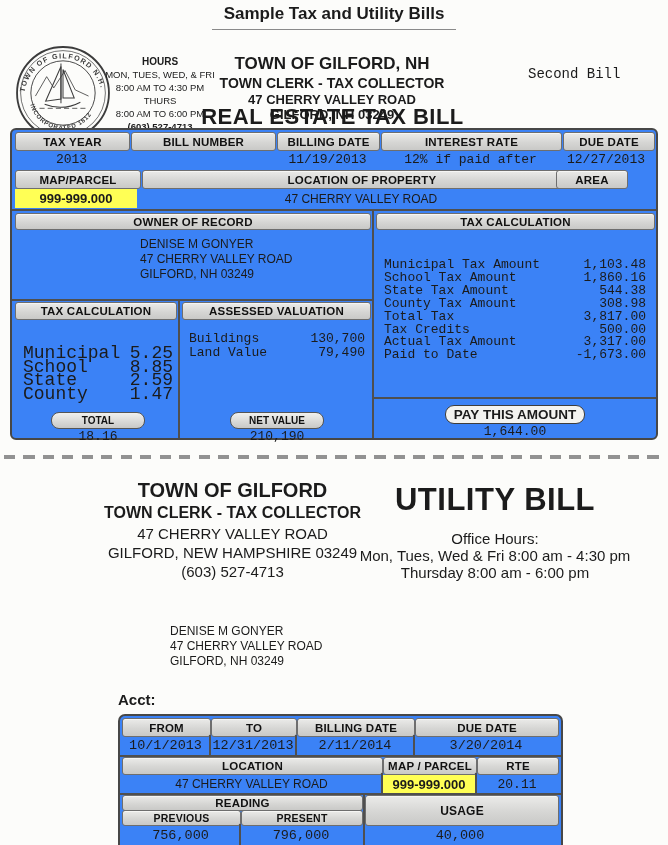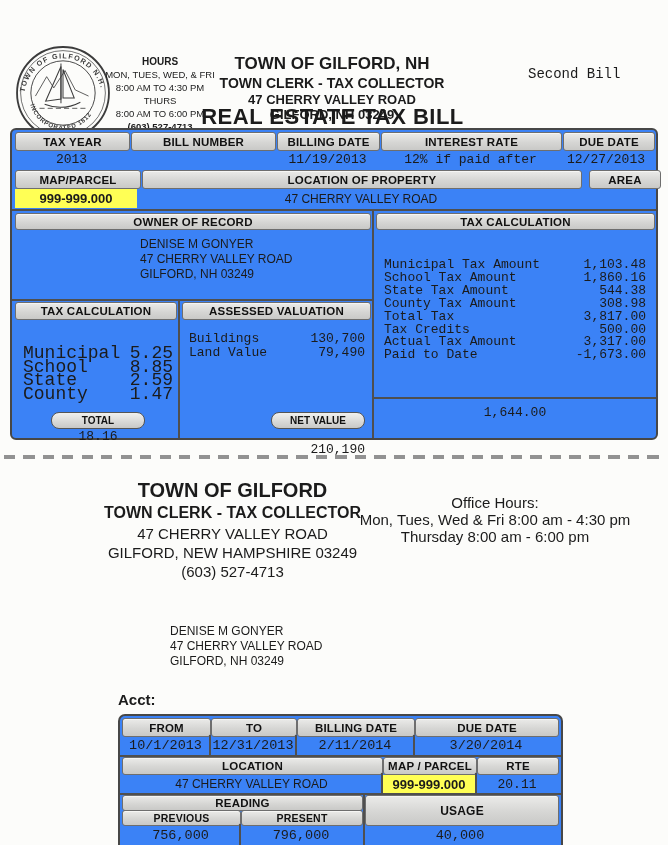--- a/index.html
+++ b/index.html
@@ -22,20 +22,23 @@
   .title-text{display:inline-block;font-size:17px;font-weight:bold;padding:0 12px 5px 12px;border-bottom:1.6px solid #8a8a8a;}
   .dashes{position:absolute;top:455px;left:4px;right:4px;height:4px;
           background:repeating-linear-gradient(90deg,#929292 0 11px,transparent 11px 19.5px);}
   .taxrows div{display:flex;justify-content:space-between;}
 </style>
 </head>
 <body>
 
 <div class="page">
 
+  <div class="title-wrap">
+    <span class="title-text">Sample Tax and Utility Bills</span>
+  </div>
 
   <svg class="abs" style="left:15px;top:45px;" width="96" height="96" viewBox="0 0 94 94">
     <defs>
       <path id="arcTop" d="M 9,51 A 38,38 0 1 1 85,51" fill="none"></path>
       <path id="arcBot" d="M 14,50 A 33,33 0 0 0 80,50" fill="none"></path>
     </defs>
     <circle cx="47" cy="47" r="45" fill="none" stroke="#3c3c3c" stroke-width="1.8"></circle>
     <circle cx="47" cy="47" r="41.5" fill="none" stroke="#3c3c3c" stroke-width="0.7"></circle>
     <circle cx="47" cy="47" r="31.5" fill="none" stroke="#3c3c3c" stroke-width="0.9"></circle>
     <text font-size="7" font-weight="bold" fill="#3c3c3c" letter-spacing="1.2" font-family="Liberation Sans, sans-serif">
@@ -82,21 +85,21 @@
     <div class="hdr" style="left:551px;top:2px;width:90px;height:17px;">DUE DATE</div>
 
     <div class="cell mono" style="left:3px;top:21px;width:113px;height:17px;font-size:13px;">2013</div>
     <div class="cell mono" style="left:119px;top:21px;width:143px;height:17px;font-size:13px;"></div>
     <div class="cell mono" style="left:255px;top:21px;width:121px;height:17px;font-size:13px;">11/19/2013</div>
     <div class="cell mono" style="left:369px;top:21px;width:179px;height:17px;font-size:13px;">12% if paid after</div>
     <div class="cell mono" style="left:546px;top:21px;width:96px;height:17px;font-size:13px;">12/27/2013</div>
 
     <div class="hdr" style="left:3px;top:40px;width:124px;height:17px;">MAP/PARCEL</div>
     <div class="hdr" style="left:130px;top:40px;width:438px;height:17px;">LOCATION OF PROPERTY</div>
-    <div class="hdr" style="left:577px;top:40px;width:70px;height:17px;text-align:right;">AREA</div>
+    <div class="hdr" style="left:544px;top:40px;width:70px;height:17px;text-align:right;">AREA</div>
 
     <div class="cell yellow" style="left:3px;top:59px;width:122px;height:19px;font-weight:bold;font-size:13px;">999-999.000</div>
     <div class="cell" style="left:130px;top:59px;width:438px;height:19px;font-size:12px;">47 CHERRY VALLEY ROAD</div>
     <div class="cell" style="left:571px;top:59px;width:70px;height:19px;font-size:12px;"></div>
 
     <div class="hline" style="left:0;top:79px;width:644px;"></div>
     <div class="vline" style="left:360px;top:79px;height:229px;"></div>
 
     <div class="hdr" style="left:3px;top:83px;width:354px;height:15px;">OWNER OF RECORD</div>
     <div class="abs" style="left:128px;top:107px;font-size:12px;line-height:15px;">
@@ -136,20 +139,21 @@
           <span>3,317.00</span>
         </div>
       <div>
           <span>Paid to Date</span>
           <span>-1,673.00</span>
         </div>
     </div>
 
     <div class="hline" style="left:360px;top:267px;width:284px;"></div>
     <div class="abs flexrow" style="left:370px;top:275px;width:266px;height:26px;align-items:center;">
+      <span style="border:1.8px solid #3d3d3d;border-radius:9px;padding:1px 8px;font-weight:bold;font-size:13.5px;background:#f3f3f0;">PAY THIS AMOUNT</span>
       <span class="mono" style="font-size:13px;">1,644.00</span>
     </div>
 
     <div class="hline" style="left:0;top:169px;width:360px;"></div>
     <div class="vline" style="left:166px;top:169px;height:139px;"></div>
     <div class="hdr" style="left:3px;top:172px;width:160px;height:16px;">TAX CALCULATION</div>
     <div class="hdr" style="left:170px;top:172px;width:187px;height:16px;">ASSESSED VALUATION</div>
 
     <div class="abs mono taxrows" style="left:177px;top:202px;width:176px;font-size:13px;line-height:14px;">
       <div>
@@ -178,37 +182,38 @@
       <div>
           <span>County</span>
           <span>1.47</span>
         </div>
     </div>
 
     <div class="abs flexrow" style="left:11px;top:282px;width:150px;align-items:center;">
       <span class="pill" style="width:92px;height:15px;">TOTAL</span>
       <span class="mono" style="font-size:13px;">18.16</span>
     </div>
-    <div class="abs flexrow" style="left:177px;top:282px;width:176px;align-items:flex-end;gap:13px;">
+    <div class="abs flexrow" style="left:177px;top:282px;width:176px;align-items:center;">
       <span class="pill" style="width:92px;height:15px;">NET VALUE</span>
       <span class="mono" style="font-size:13px;">210,190</span>
     </div>
   </div>
 
   <div class="dashes"></div>
 
   <div class="abs" style="left:35px;top:479px;width:395px;text-align:center;">
     <div style="font-size:20px;font-weight:bold;">TOWN OF GILFORD</div>
     <div style="font-size:16px;font-weight:bold;margin-top:2px;">TOWN CLERK - TAX COLLECTOR</div>
     <div style="font-size:15px;margin-top:3px;">47 CHERRY VALLEY ROAD</div>
     <div style="font-size:15px;margin-top:2px;">GILFORD, NEW HAMPSHIRE 03249</div>
     <div style="font-size:15px;margin-top:2px;">(603) 527-4713</div>
   </div>
 
   <div class="abs" style="left:355px;top:482px;width:280px;text-align:center;">
+    <div style="font-size:31px;font-weight:bold;letter-spacing:.5px;">UTILITY BILL</div>
     <div style="font-size:15px;margin-top:12px;">Office Hours:</div>
     <div style="font-size:15px;">Mon, Tues, Wed &amp; Fri 8:00 am - 4:30 pm</div>
     <div style="font-size:15px;">Thursday 8:00 am - 6:00 pm</div>
   </div>
 
   <div class="abs" style="left:170px;top:624px;font-size:12px;line-height:15px;">
     <div>DENISE M GONYER</div>
     <div>47 CHERRY VALLEY ROAD</div>
     <div>GILFORD, NH 03249</div>
   </div>

